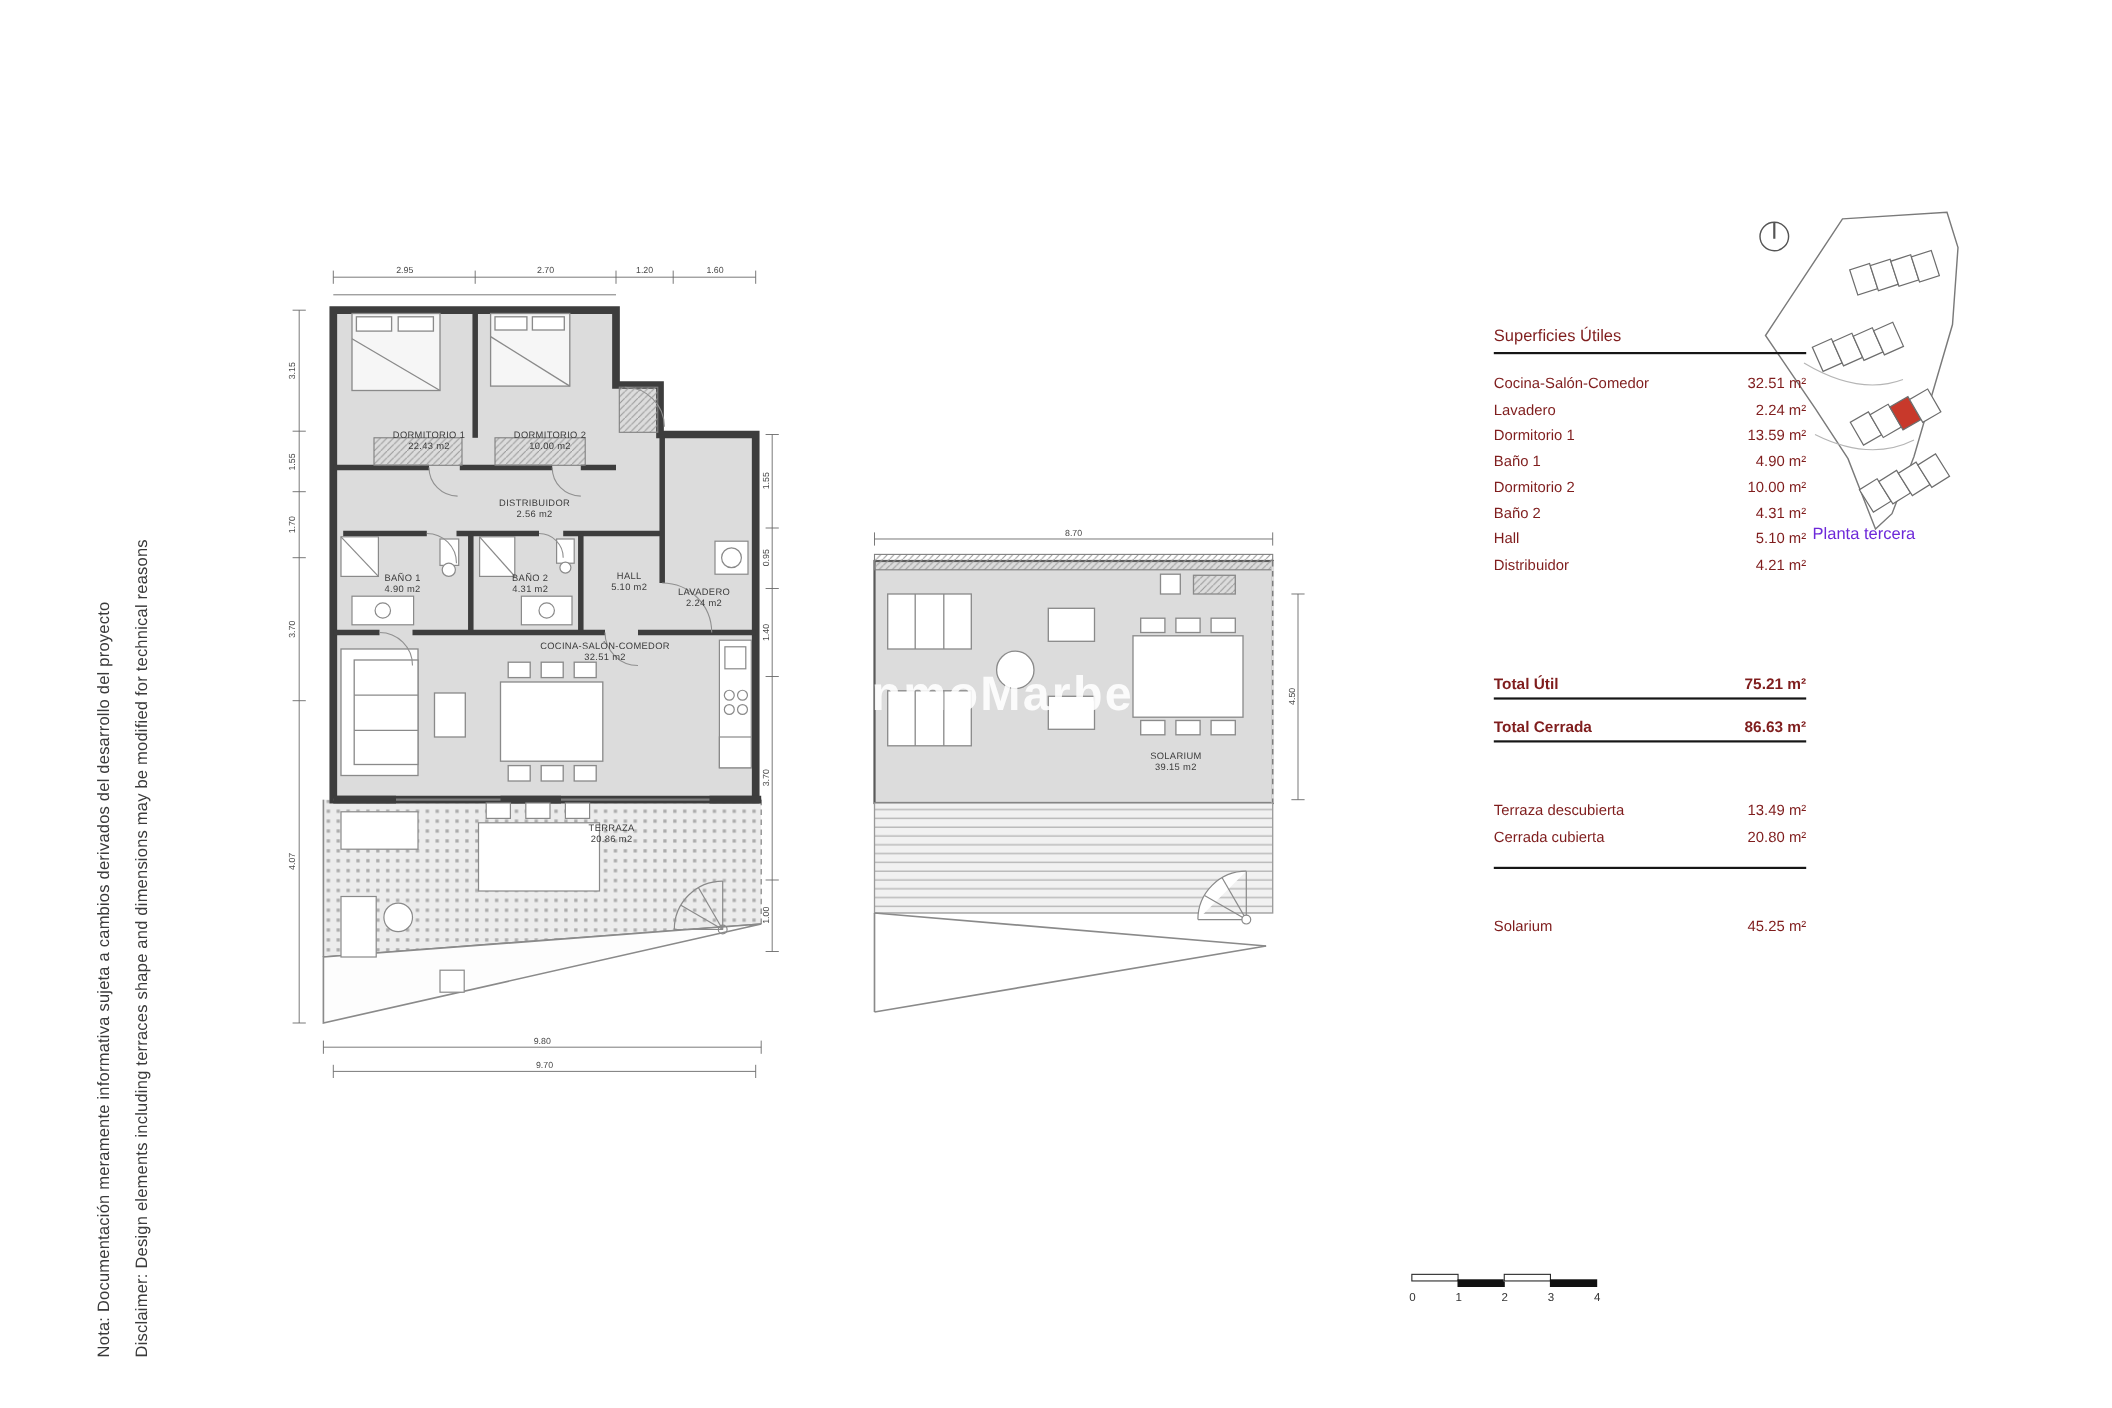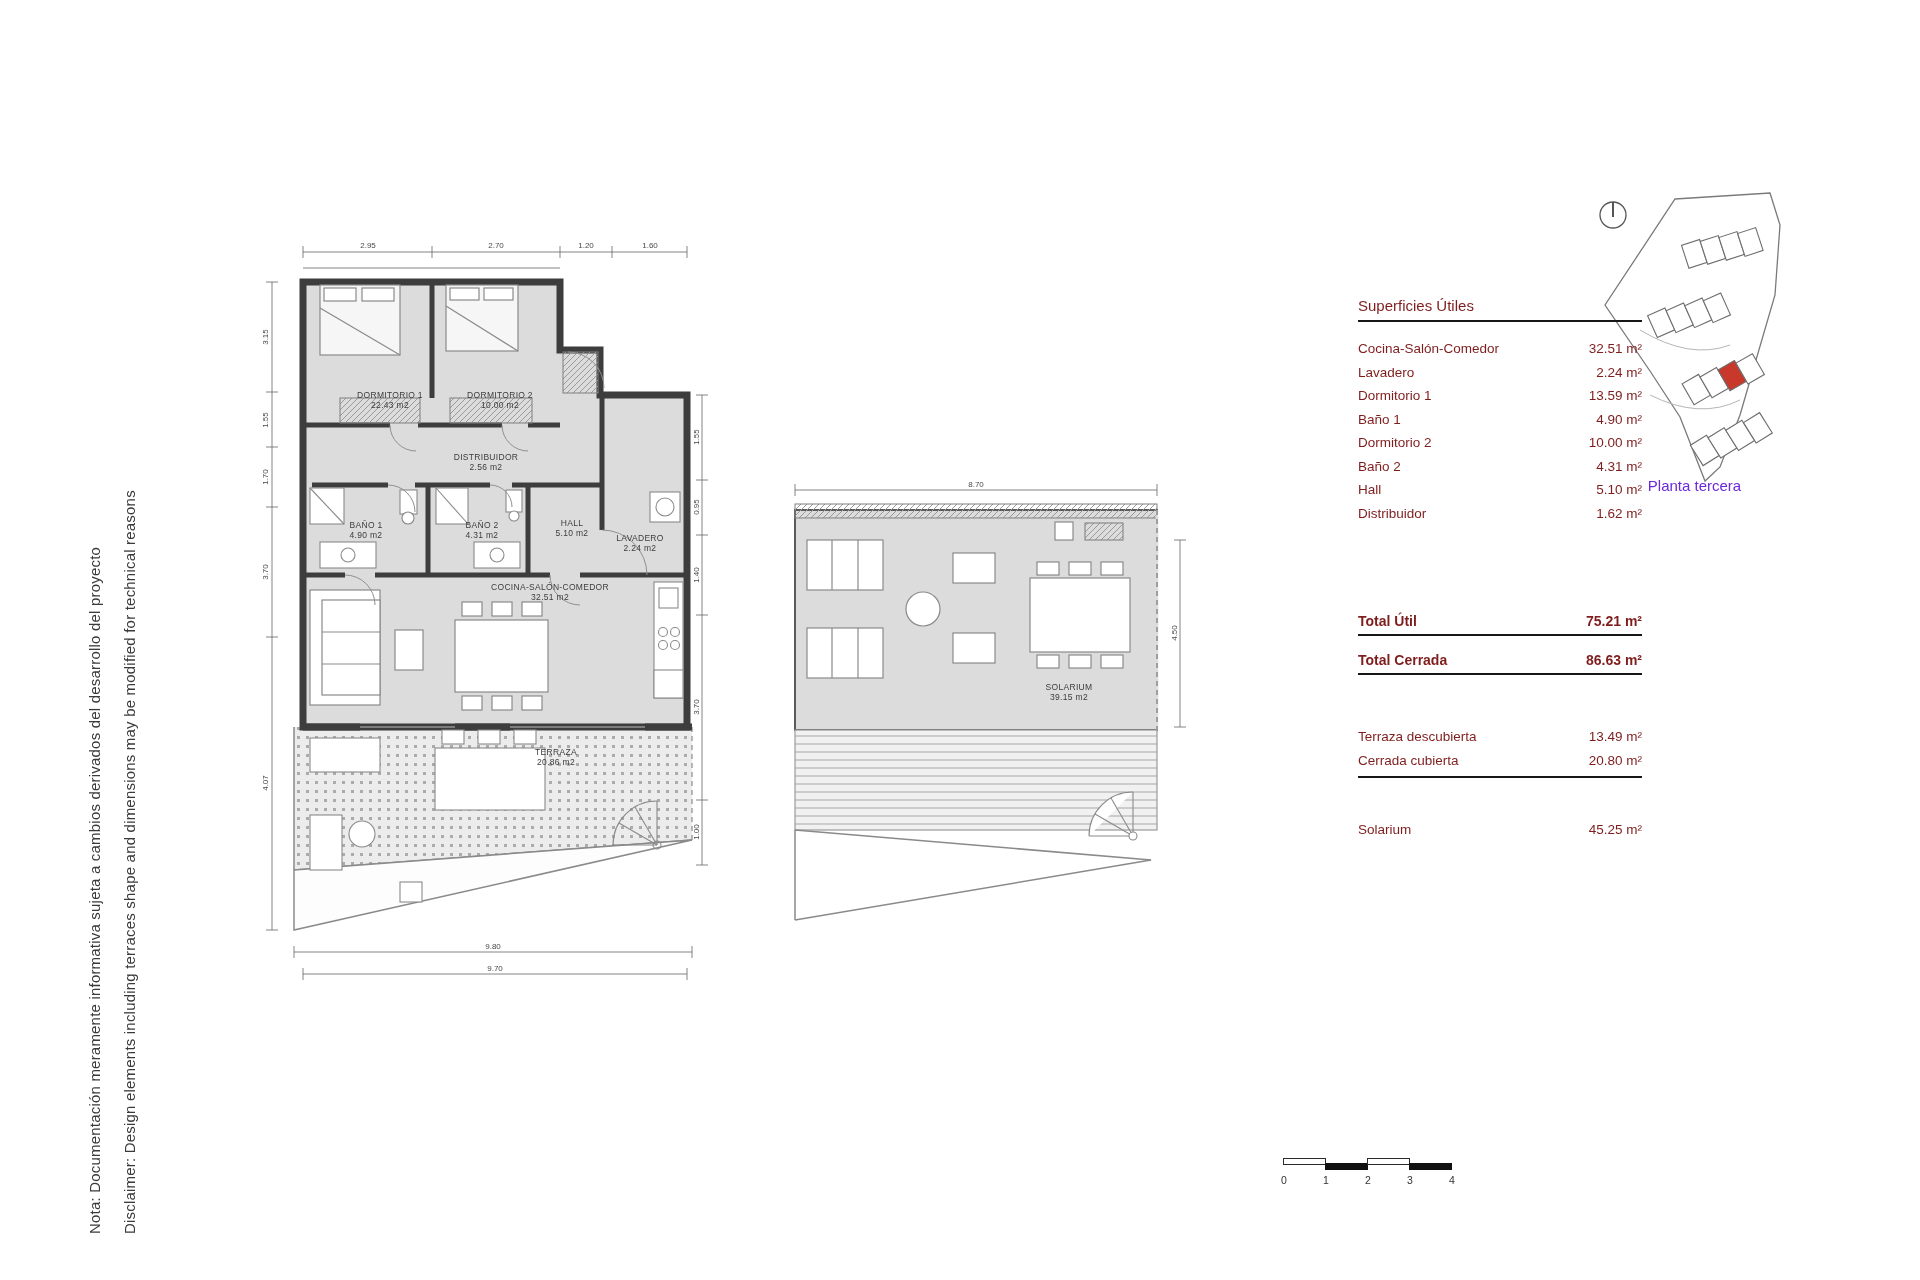--- a/index.html
+++ b/index.html
@@ -21,21 +21,21 @@
   .watermark { position:absolute; left:778px; top:606px; font-size:44px; font-weight:bold;
                color:rgba(255,255,255,0.88); letter-spacing:2px; z-index:5; }
 
   
   .areas-table { position:absolute; left:1358px; top:297px; width:284px; color:#7f1d1d; }
   .t-title { font-size:15px; padding-bottom:6px; border-bottom:2px solid #161616; margin-bottom:15px; }
   .trow { display:flex; justify-content:space-between; line-height:23.5px; font-size:13.5px; }
   .trow .tvalue { text-align:center; }
   .total-row { display:flex; justify-content:space-between; font-weight:bold; font-size:14px;
                padding-bottom:5px; border-bottom:2px solid #161616; }
-  .thin-bottom { border-bottom:2px solid #161616; padding-bottom:4px; }
+  .thin-bottom { border-bottom:2px solid #161616; padding-bottom:16px; }
 
   
   .site-caption { position:absolute; left:1597px; top:477px; width:195px; text-align:center;
                   font-size:15px; color:#6d28d9; }
 
   
   .sbar { position:absolute; left:1283px; top:1158px; width:170px; height:34px; }
   .sseg { position:absolute; width:43px; }
   .sseg.light { top:0; height:7px; background:#fff; border:1px solid #2a2a2a; box-sizing:border-box; }
   .sseg.dark  { top:5px; height:7px; background:#111; }
@@ -351,20 +351,21 @@
         <line x1="10" y1="352" x2="10" y2="442"></line>
       </g>
     </svg>
 
     <div class="room-label" style="left:284px; top:214px;">
       <div>SOLARIUM</div>
         <div>39.15 m2</div>
       </div>
   </div>
 
+  <div class="watermark">InmoMarbella</div>
 
   <div class="abs" style="left:1580px; top:185px; width:240px; height:330px;">
     <svg width="240" height="330" viewBox="0 0 240 330">
 
       <g>
         <circle cx="33" cy="30" r="13" fill="none" stroke="#555" stroke-width="1.3"></circle>
         <line x1="33" y1="17" x2="33" y2="32" stroke="#555" stroke-width="2"></line>
       </g>
 
       <path d="M95,14 L190,8 L200,40 L195,110 L176,175 L160,230 L140,282 L125,296 L100,232 L70,186 L25,120 Z" fill="none" stroke="#7a7a7a" stroke-width="1.3"></path>
@@ -427,21 +428,21 @@
     <div class="trow">
         <span>Baño 2</span>
         <span class="tvalue">4.31 m²</span>
       </div>
     <div class="trow">
         <span>Hall</span>
         <span class="tvalue">5.10 m²</span>
       </div>
     <div class="trow">
         <span>Distribuidor</span>
-        <span class="tvalue">1.62 m²</span>
+        <span class="tvalue">4.21 m²</span>
       </div>
 
     <div class="total-row" style="margin-top:88px;">
       <span>Total Útil</span>
       <span>75.21 m²</span>
     </div>
     <div class="total-row" style="margin-top:16px;">
       <span>Total Cerrada</span>
       <span>86.63 m²</span>
     </div>

